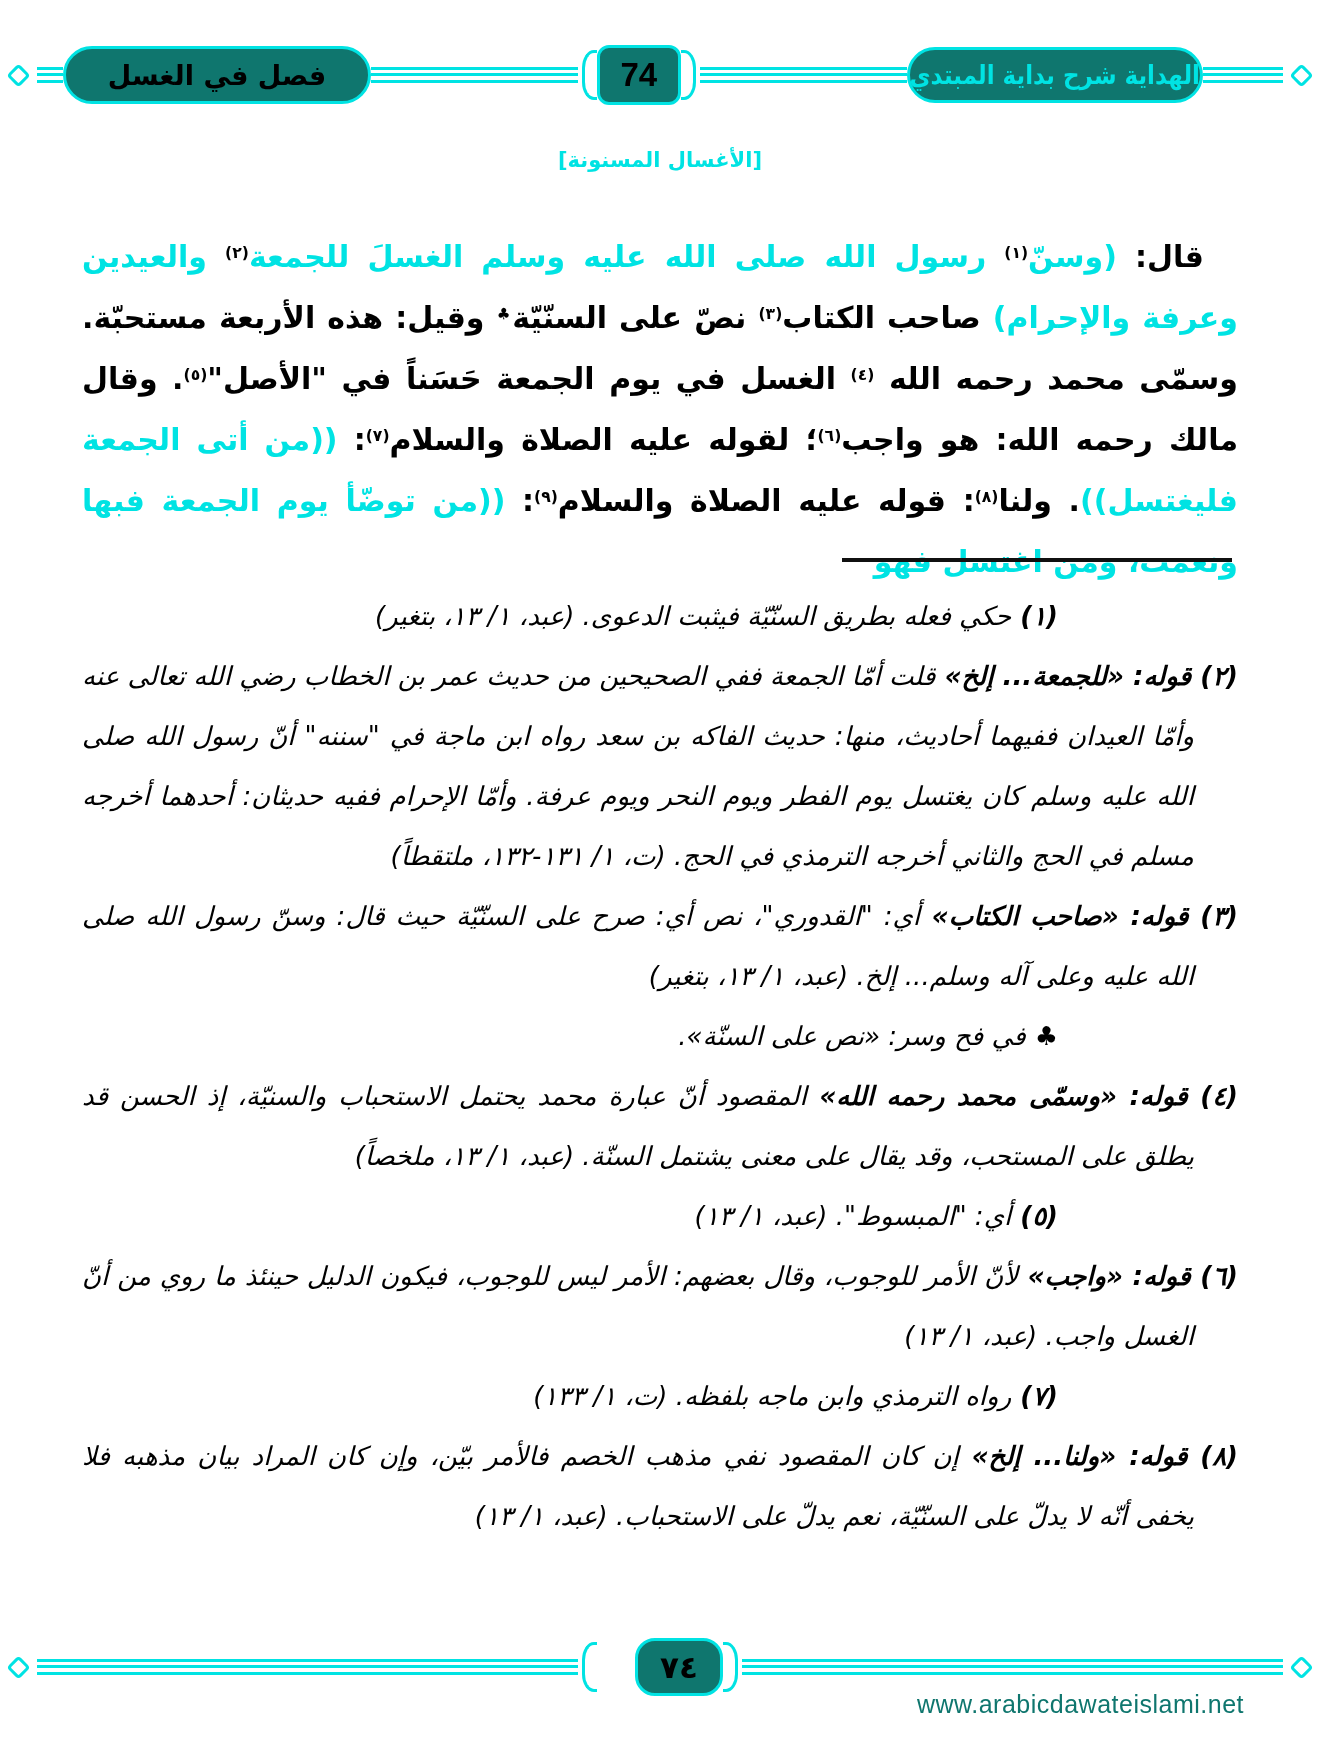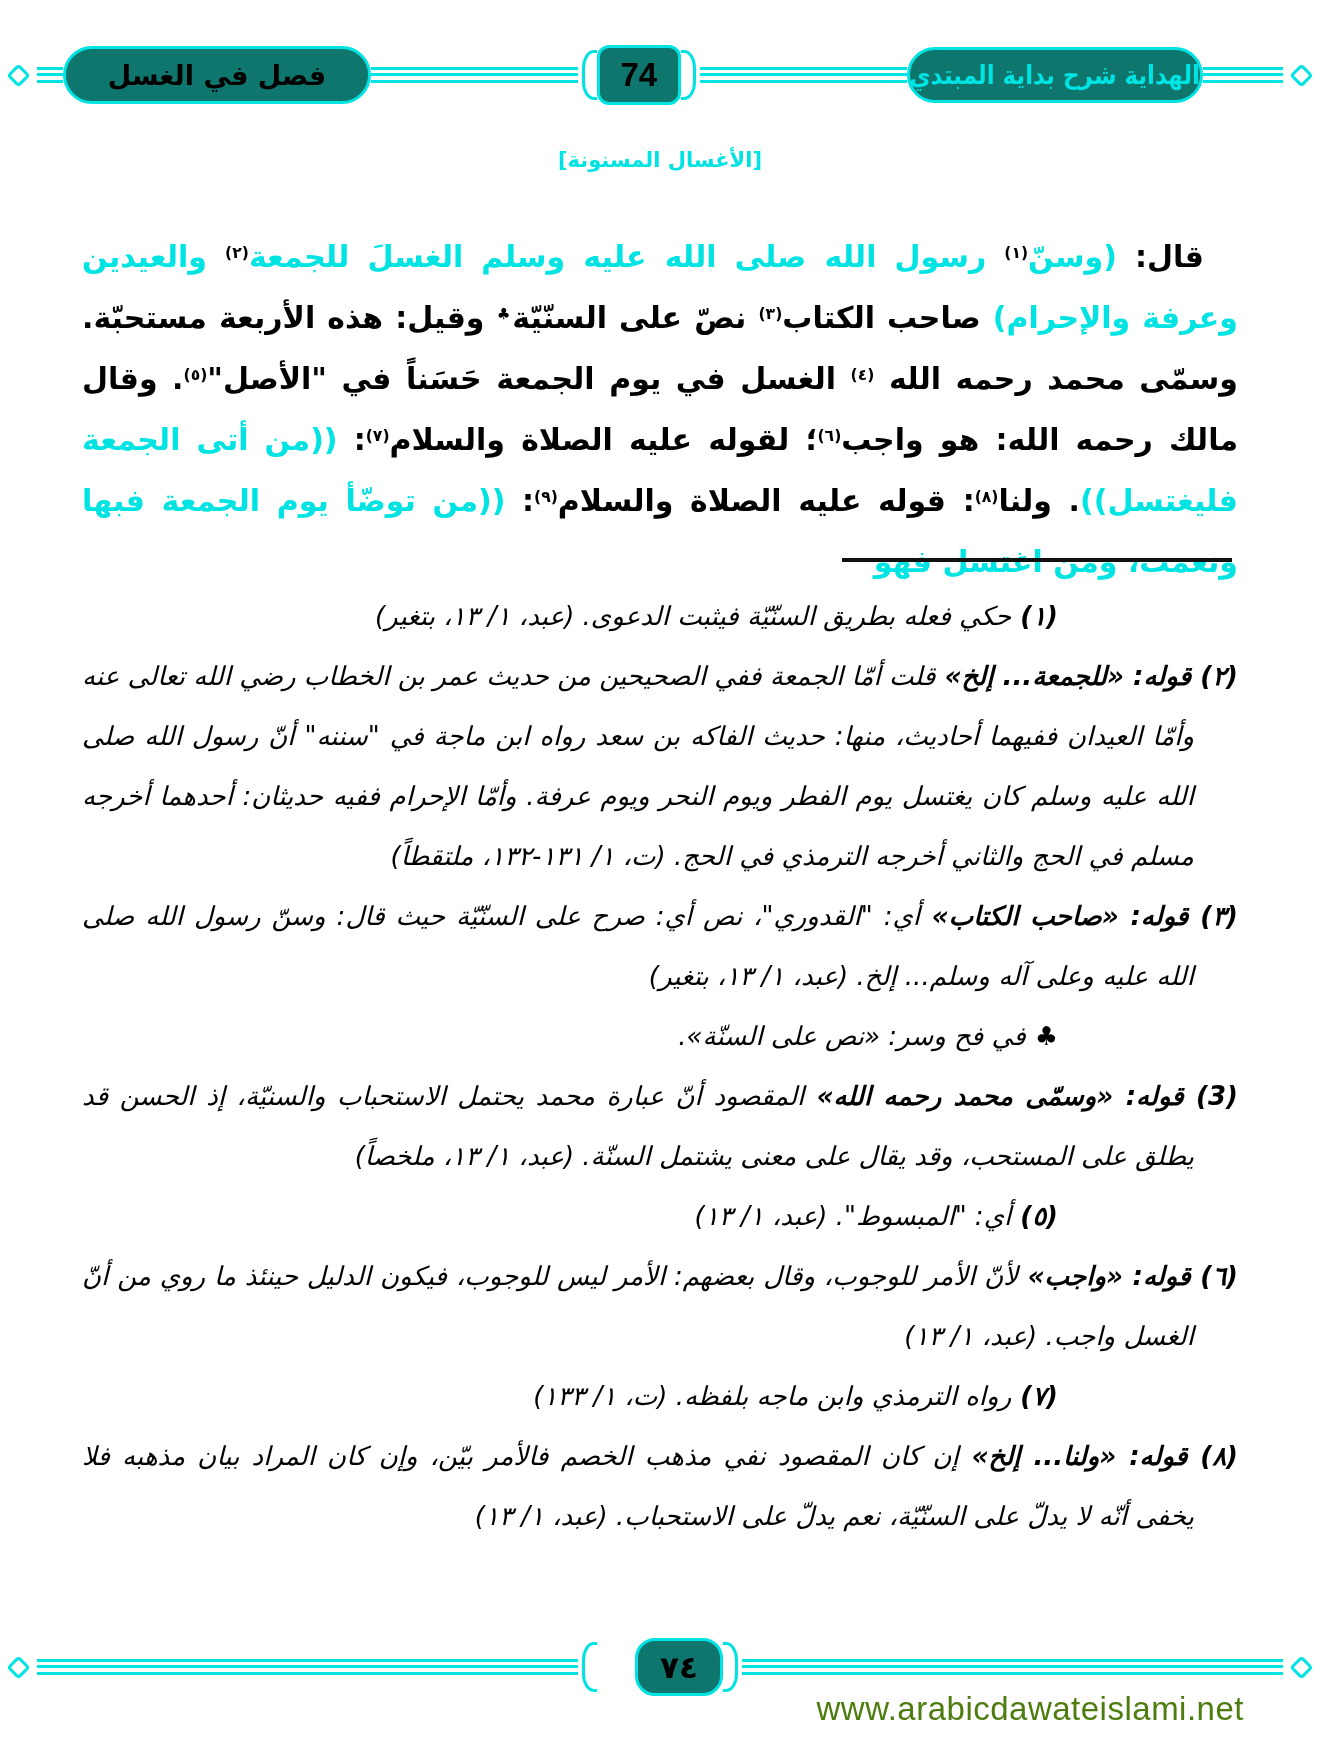--- a/index.html
+++ b/index.html
@@ -90,21 +90,21 @@
     text-align: justify;
     font-size: 26px; line-height: 60px; color: var(--ink);
   }
   .footnote { padding-right: 44px; text-indent: -44px; margin: 0; font-style: italic; }
   .footnote.short { padding-right: 224px; }
   .fn-head { font-weight: bold; }
 
   .watermark {
     position: absolute; top: 1690px; right: 76px;
     font-family: "Liberation Sans", sans-serif;
-    font-size: 33px; color: #4d7c0f; letter-spacing: 0.5px;
+    font-size: 25px; color: #0f766e; letter-spacing: 0.5px;
   }
 </style>
 </head>
 <body style="--accent: #00e3e3; --ink: #000000;">
 
 <div class="border-band hdr">
   <div class="finial"></div>
   <div class="rule stub"></div>
   <div class="cartouche c-section">
     <span>فصل في الغسل</span>
@@ -127,21 +127,21 @@
 
 <div class="body-text"><span class="ink">قال: </span><span class="accent">(وسنّ</span><sup class="ink">(١)</sup><span class="accent"> رسول الله صلى الله عليه وسلم الغسلَ للجمعة</span><sup class="ink">(٢)</sup><span class="accent"> والعيدين وعرفة والإحرام)</span><span class="ink"> صاحب الكتاب</span><sup class="ink">(٣)</sup><span class="ink"> نصّ على السنّيّة</span><sup class="ink">♣</sup><span class="ink"> وقيل: هذه الأربعة مستحبّة. وسمّى محمد رحمه الله </span><sup class="ink">(٤)</sup><span class="ink"> الغسل في يوم الجمعة حَسَناً في "الأصل"</span><sup class="ink">(٥)</sup><span class="ink">. وقال مالك رحمه الله: هو واجب</span><sup class="ink">(٦)</sup><span class="ink">؛ لقوله عليه الصلاة والسلام</span><sup class="ink">(٧)</sup><span class="ink">: </span><span class="accent">((من أتى الجمعة فليغتسل))</span><span class="ink">. ولنا</span><sup class="ink">(٨)</sup><span class="ink">: قوله عليه الصلاة والسلام</span><sup class="ink">(٩)</sup><span class="ink">: </span><span class="accent">((من توضّأ يوم الجمعة فبها ونعمت، ومن اغتسل فهو</span></div>
 
 <div class="fn-separator"></div>
 
 <div class="footnotes">
     <div class="footnote short"><span class="fn-head">(١) </span><span>حكي فعله بطريق السنّيّة فيثبت الدعوى. (عبد، ١/ ١٣، بتغير)</span></div>
     <div class="footnote"><span class="fn-head">(٢) قوله: «للجمعة... إلخ» </span><span>قلت أمّا الجمعة ففي الصحيحين من حديث عمر بن الخطاب رضي الله تعالى عنه وأمّا العيدان ففيهما أحاديث، منها: حديث الفاكه بن سعد رواه ابن ماجة في "سننه" أنّ رسول الله صلى الله عليه وسلم كان يغتسل يوم الفطر ويوم النحر ويوم عرفة. وأمّا الإحرام ففيه حديثان: أحدهما أخرجه مسلم في الحج والثاني أخرجه الترمذي في الحج. (ت، ١/ ١٣١-١٣٢، ملتقطاً)</span></div>
     <div class="footnote"><span class="fn-head">(٣) قوله: «صاحب الكتاب» </span><span>أي: "القدوري"، نص أي: صرح على السنّيّة حيث قال: وسنّ رسول الله صلى الله عليه وعلى آله وسلم... إلخ. (عبد، ١/ ١٣، بتغير)</span></div>
     <div class="footnote short"><span class="fn-head">♣ </span><span>في فح وسر: «نص على السنّة».</span></div>
-    <div class="footnote"><span class="fn-head">(3) قوله: «وسمّى محمد رحمه الله» </span><span>المقصود أنّ عبارة محمد يحتمل الاستحباب والسنيّة، إذ الحسن قد يطلق على المستحب، وقد يقال على معنى يشتمل السنّة. (عبد، ١/ ١٣، ملخصاً)</span></div>
+    <div class="footnote"><span class="fn-head">(٤) قوله: «وسمّى محمد رحمه الله» </span><span>المقصود أنّ عبارة محمد يحتمل الاستحباب والسنيّة، إذ الحسن قد يطلق على المستحب، وقد يقال على معنى يشتمل السنّة. (عبد، ١/ ١٣، ملخصاً)</span></div>
     <div class="footnote short"><span class="fn-head">(٥) </span><span>أي: "المبسوط". (عبد، ١/ ١٣)</span></div>
     <div class="footnote"><span class="fn-head">(٦) قوله: «واجب» </span><span>لأنّ الأمر للوجوب، وقال بعضهم: الأمر ليس للوجوب، فيكون الدليل حينئذ ما روي من أنّ الغسل واجب. (عبد، ١/ ١٣)</span></div>
     <div class="footnote short"><span class="fn-head">(٧) </span><span>رواه الترمذي وابن ماجه بلفظه. (ت، ١/ ١٣٣)</span></div>
     <div class="footnote"><span class="fn-head">(٨) قوله: «ولنا... إلخ» </span><span>إن كان المقصود نفي مذهب الخصم فالأمر بيّن، وإن كان المراد بيان مذهبه فلا يخفى أنّه لا يدلّ على السنّيّة، نعم يدلّ على الاستحباب. (عبد، ١/ ١٣)</span></div>
   </div>
 
 <div class="border-band ftr">
   <div class="finial"></div>
   <div class="rule"></div>
   <div class="bracket br-open"></div>

